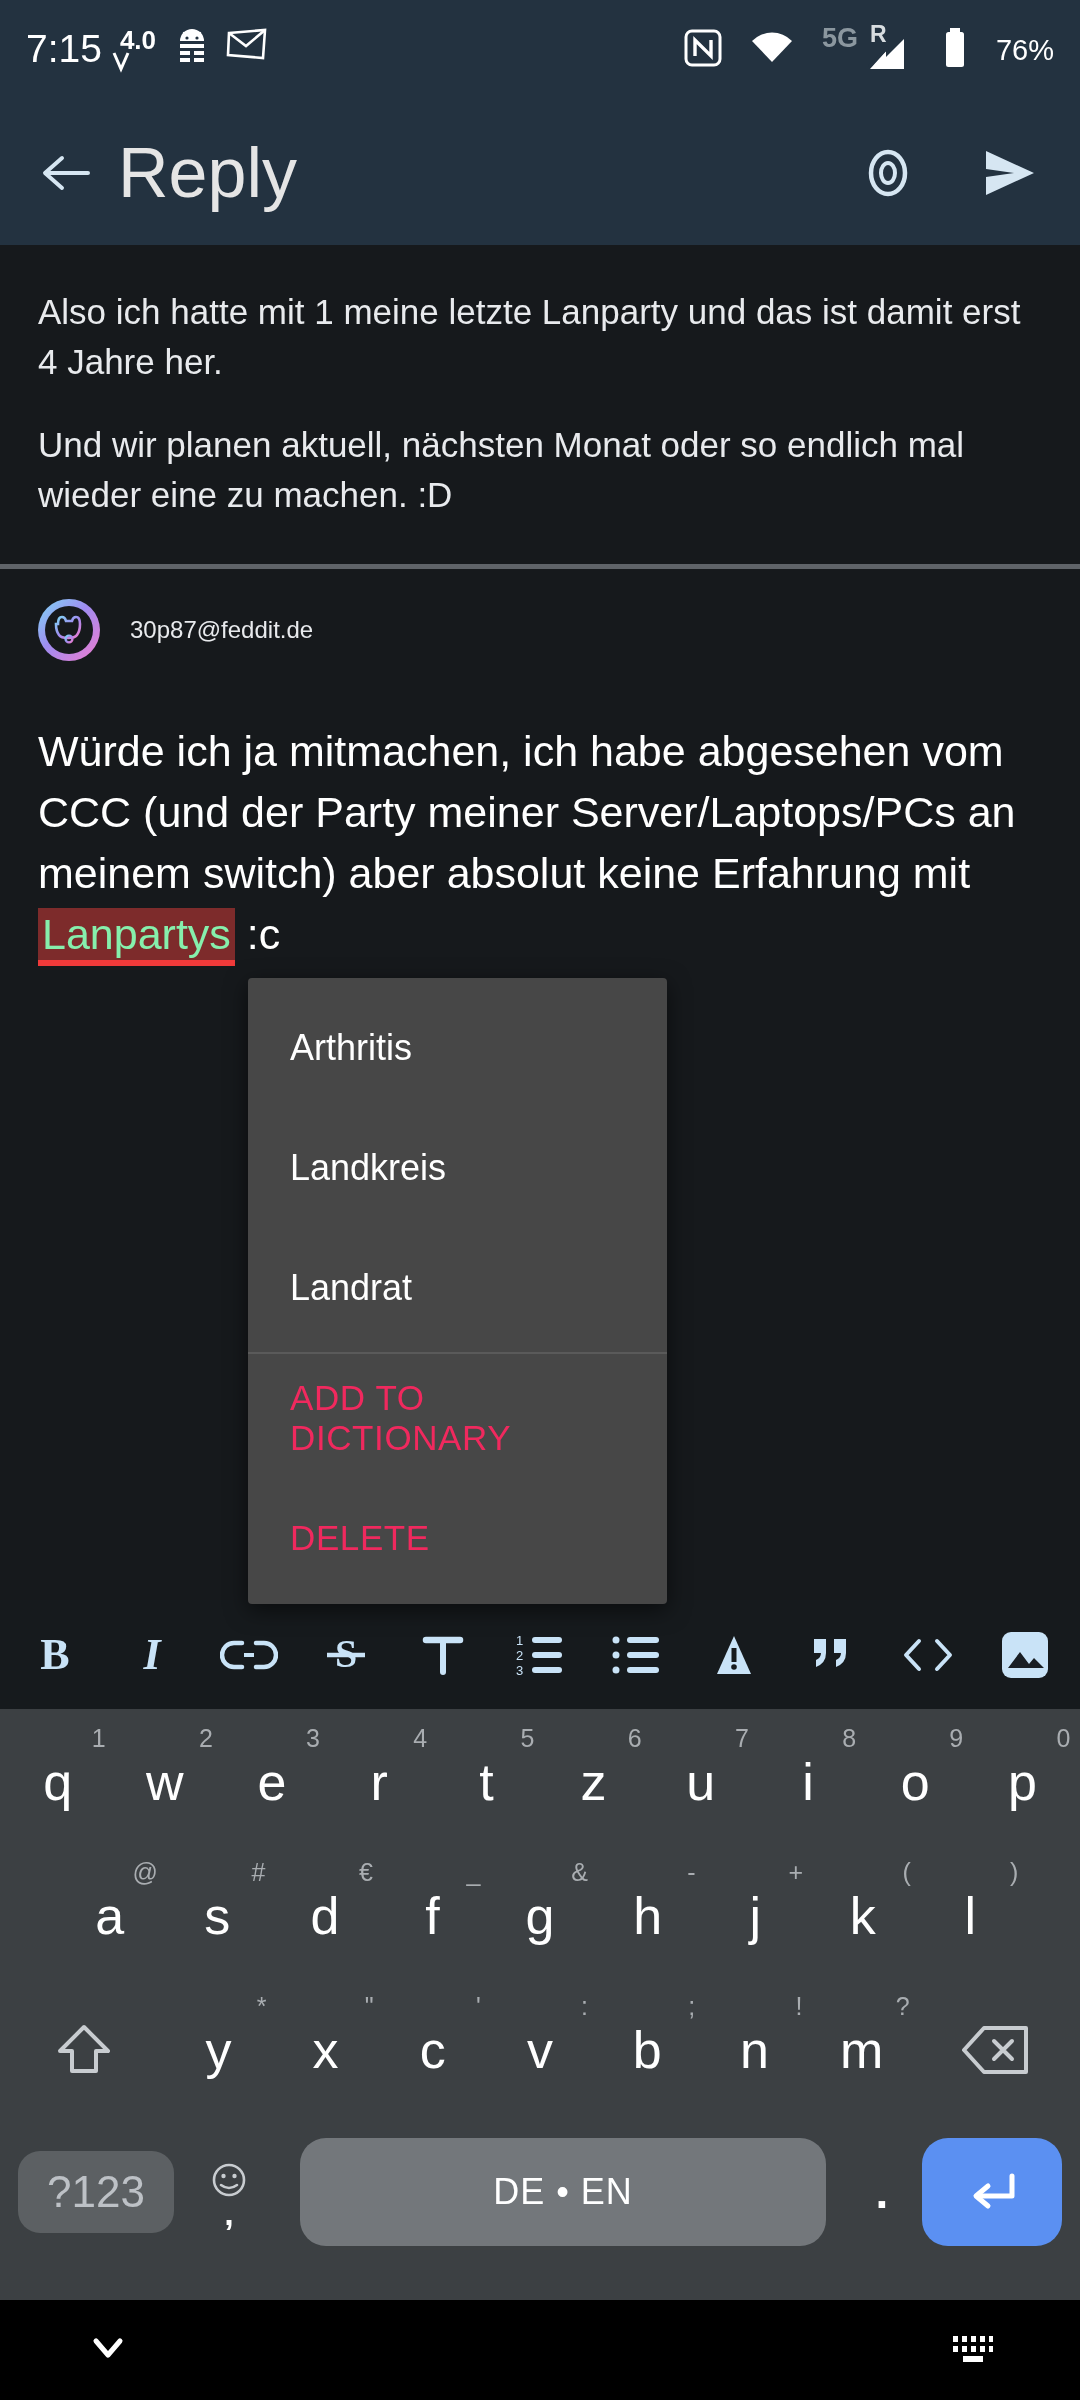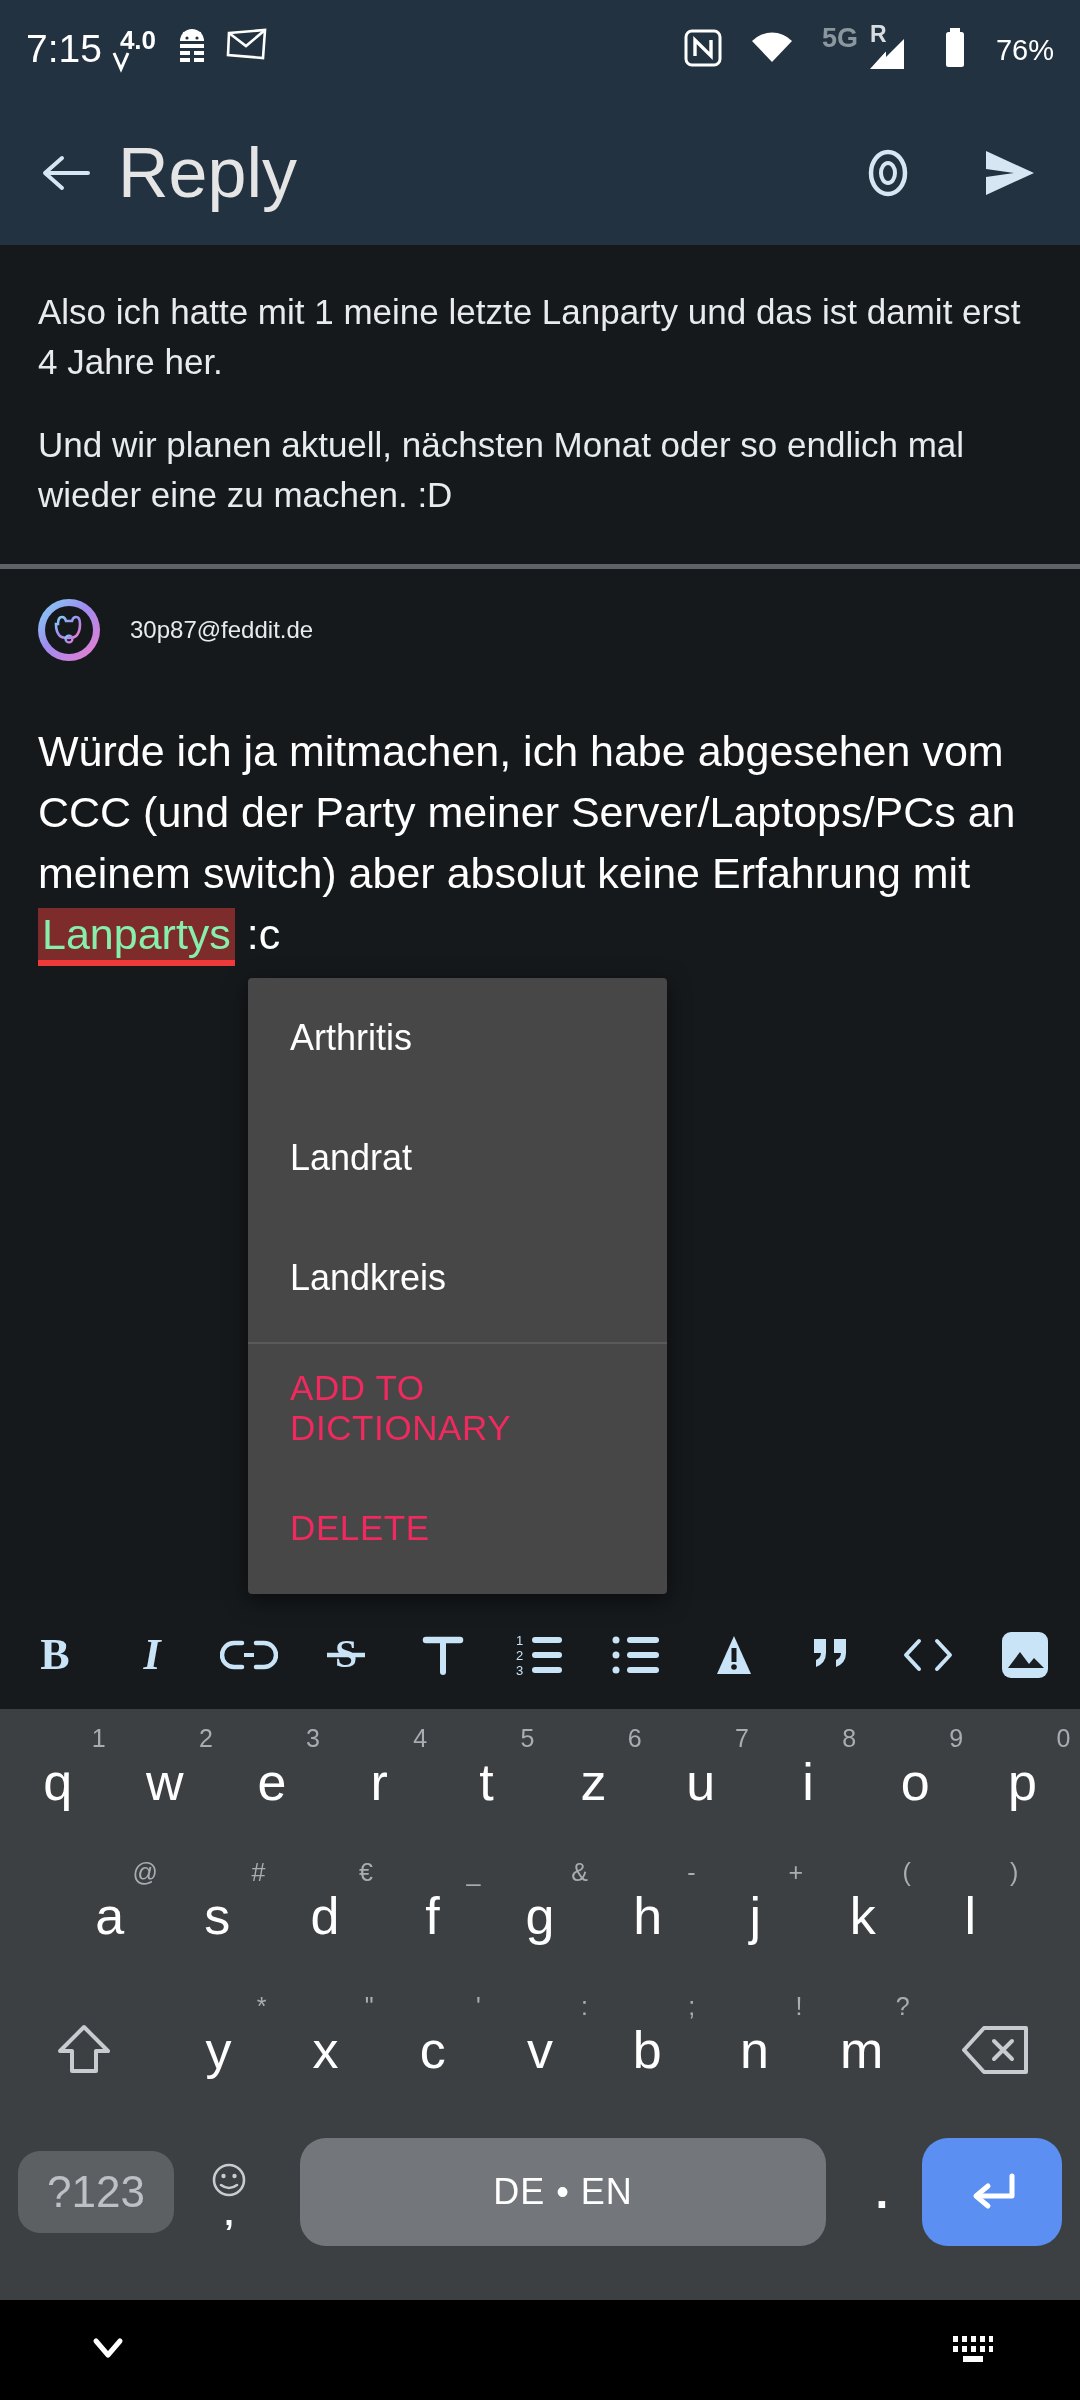--- a/index.html
+++ b/index.html
@@ -71,21 +71,21 @@
   .misspell{
     background:#7d2b2b; color:#86efac;
     border-bottom:6px solid #f03a3a; padding:2px 4px;
   }
 
   
   .popup{
     position:absolute; left:248px; top:978px; width:419px;
     background:#474747; border-radius:4px;
     box-shadow:0 6px 22px rgba(0,0,0,.55); z-index:40;
-    padding:0 0 6px 0;
+    padding:10px 0 6px 0;
   }
   .popup-item{
     height:120px; display:flex; align-items:center;
     padding:0 42px; color:#ffffff; font-size:36px;
   }
   .popup-sep{ height:2px; background:#5a5a5a; margin:4px 0; }
   .popup-action{
     height:120px; display:flex; align-items:center;
     padding:0 42px; font-size:35px; letter-spacing:.6px; color:#f0295e;
   }
@@ -274,22 +274,22 @@
       <span class="author-name">30p87@feddit.de</span>
     </div>
 
     <div class="reply-body">
       <p><span>Würde ich ja mitmachen, ich habe abgesehen vom CCC (und der Party meiner Server/Laptops/PCs an meinem switch) aber absolut keine Erfahrung mit </span><span class="misspell">Lanpartys</span><span> :c</span></p>
     </div>
   </div>
 
   <div class="popup">
     <div class="popup-item">Arthritis</div>
+    <div class="popup-item">Landkreis</div>
     <div class="popup-item">Landrat</div>
-    <div class="popup-item">Landkreis</div>
     <div class="popup-sep"></div>
     <div class="popup-action">ADD TO DICTIONARY</div>
     <div class="popup-action">DELETE</div>
   </div>
 
   <div class="toolbar">
     <span class="tb-btn" style="font-weight:700;font-family:'Liberation Serif',serif;">B</span>
     <span class="tb-btn" style="font-style:italic;font-weight:700;font-family:'Liberation Serif',serif;">I</span>
     <span class="tb-btn">
       <svg width="58" height="34" viewBox="0 0 58 34">

